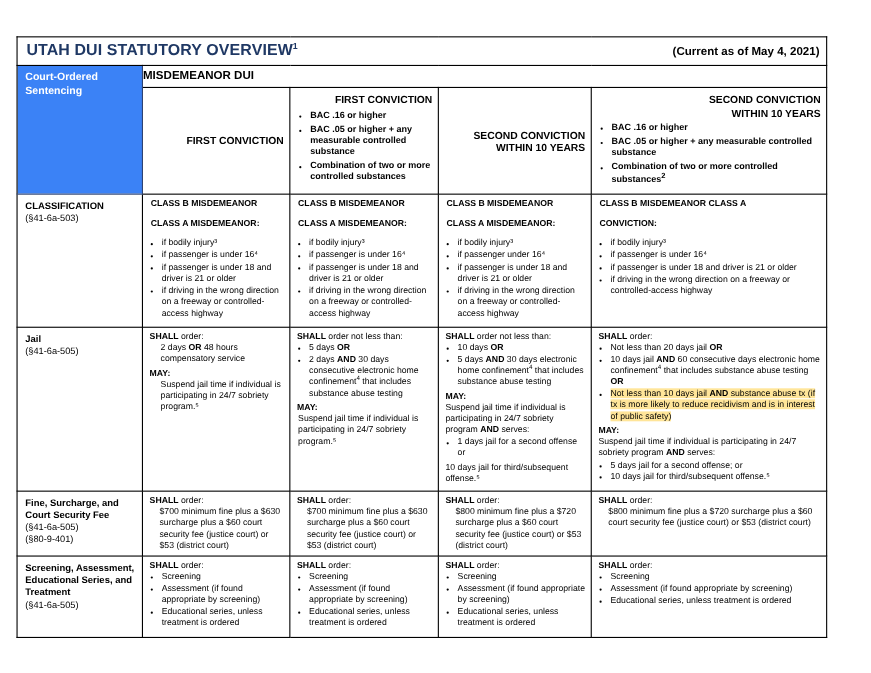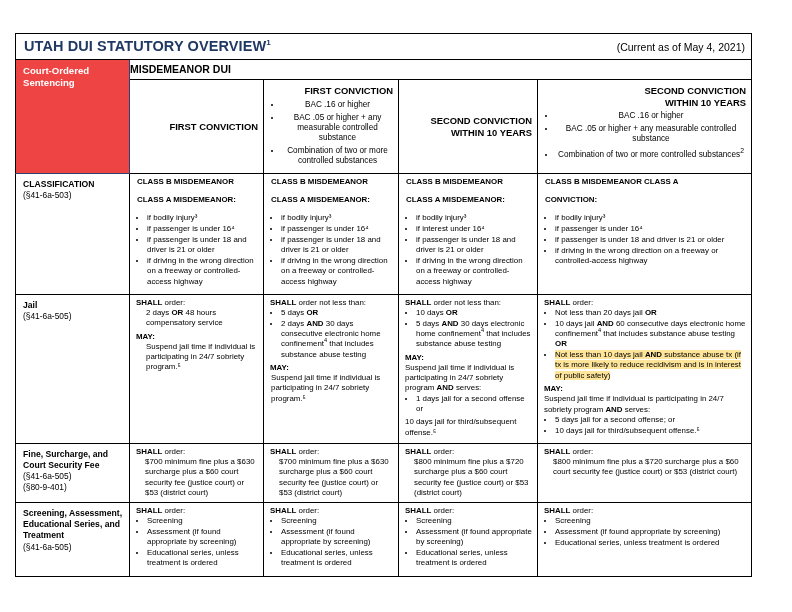--- a/index.html
+++ b/index.html
@@ -48,28 +48,28 @@
     justify-content: space-between;
   }
   .doc-title {
     color: #1F3864;
     font-weight: bold;
     font-size: 14.5px;
     letter-spacing: .1px;
   }
   .doc-title sup { font-size: 8px; vertical-align: super; }
   .doc-date {
-    font-weight: normal;
+    font-weight: bold;
     font-size: 10.5px;
     color: #000;
   }
 
   
   td.navy {
-    background: #ef4444;
+    background: #3b82f6;
     color: #ffffff;
     font-weight: bold;
     font-size: 9.6px;
     line-height: 1.2;
     vertical-align: top;
     padding: 5px 6px 5px 7px;
     border-color: #2E4372;
     border-left-color: #000;
   }
 
@@ -91,22 +91,22 @@
     padding: 4px 5px;
   }
   td.colhead.with-list {
     vertical-align: top;
     padding-top: 5px;
   }
   td.colhead .ch-title { display: block; text-align: right; }
   td.colhead ul {
     margin: 3px 0 0 0;
     padding-left: 13px;
-    text-align: center;
-    font-weight: normal;
+    text-align: left;
+    font-weight: bold;
     font-size: 8.2px;
     line-height: 1.25;
   }
   td.colhead ul li { margin-bottom: 2.5px; }
 
   
   td.rowlabel {
     font-weight: bold;
     font-size: 8.6px;
     line-height: 1.3;
@@ -228,21 +228,21 @@
       </td>
 
       <td>
         <div class="cell-body">
           <p><b>CLASS B MISDEMEANOR</b></p>
           <div class="gap"></div>
           <p><b>CLASS A MISDEMEANOR:</b></p>
           <div class="gap"></div>
           <ul>
             <li>if bodily injury³</li>
-            <li>if interest under 16⁴</li>
+            <li>if passenger under 16⁴</li>
             <li>if passenger is under 18 and driver is 21 or older</li>
             <li>if driving in the wrong direction on a freeway or controlled- access highway</li>
           </ul>
         </div>
       </td>
 
       <td>
         <div class="cell-body">
           <p><b>CLASS B MISDEMEANOR CLASS A</b></p>
           <div class="gap"></div>

